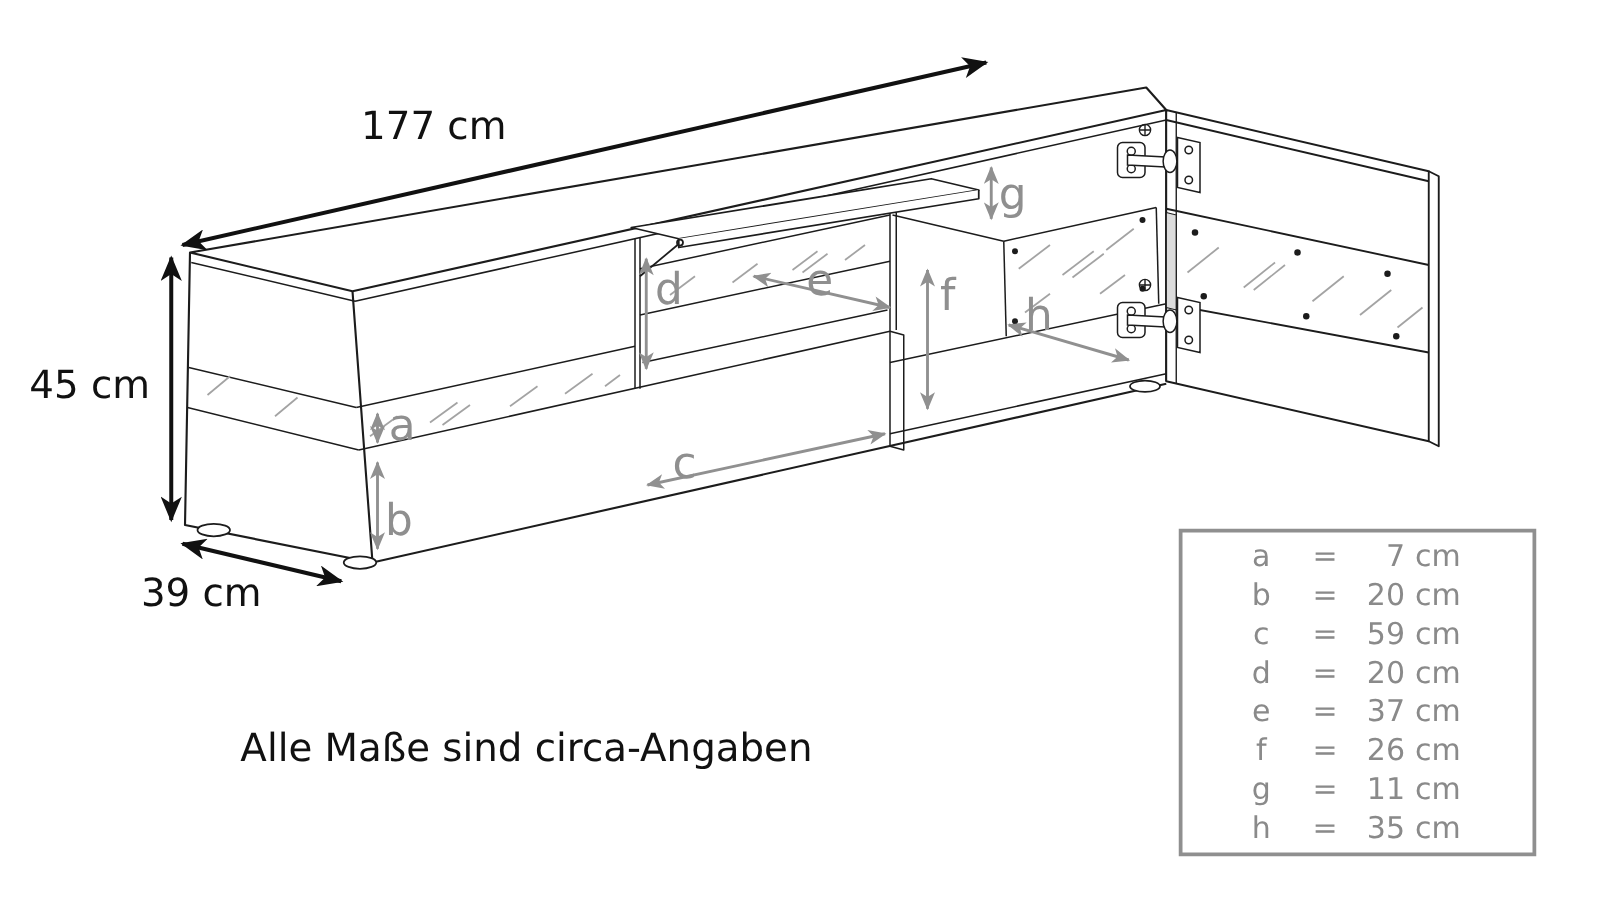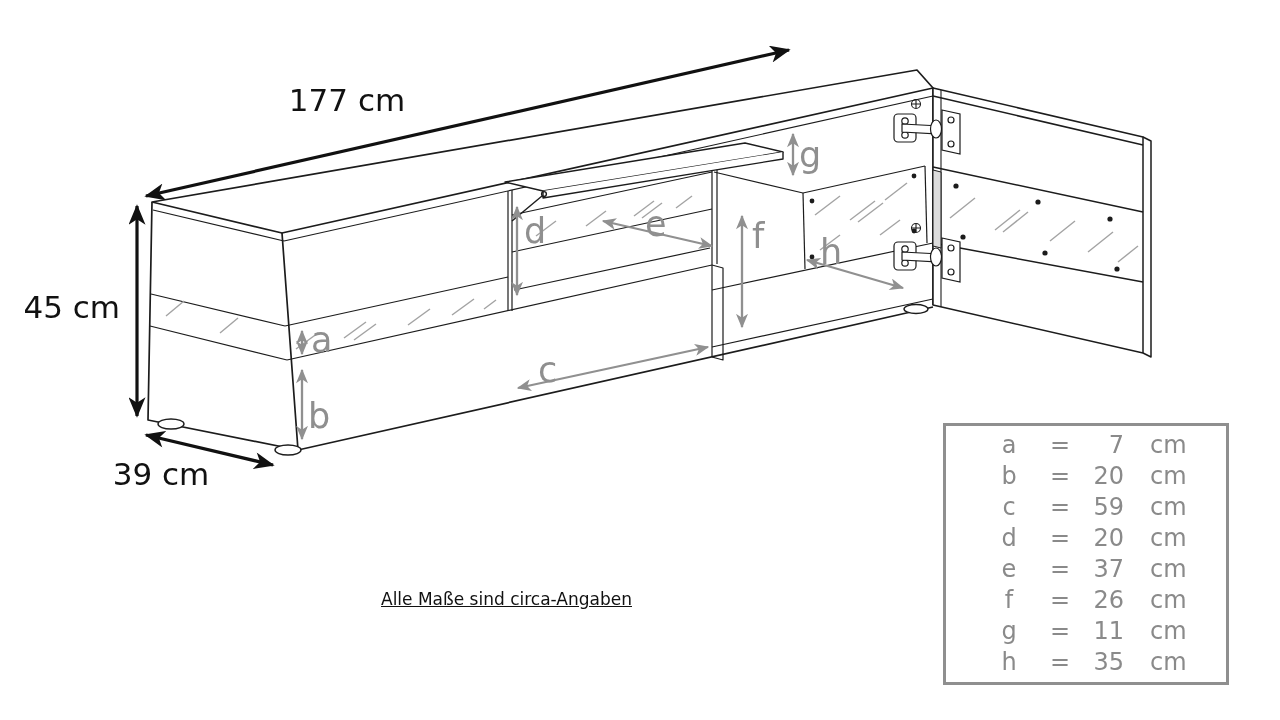--- a/index.html
+++ b/index.html
@@ -1,29 +1,29 @@
 <!DOCTYPE html>
 <html><head>
 <meta charset="utf-8">
 <style>
   html,body{margin:0;padding:0;background:#ffffff;}
   body{width:1280px;height:720px;position:relative;overflow:hidden;
        font-family:"DejaVu Sans","Liberation Sans",sans-serif;}
   #stage{position:absolute;left:0;top:0;width:1020px;height:720px;}
   svg{position:absolute;left:0;top:0;}
-  .notes{position:absolute;right:388px;top:584px;text-align:right;
-         font-size:17px;line-height:30px;color:#111;white-space:nowrap;text-decoration:underline;}
+  .notes{position:absolute;right:370px;top:584px;text-align:right;
+         font-size:31px;line-height:30px;color:#111;white-space:nowrap;}
   .dim-table{position:absolute;left:943px;top:423px;width:280px;height:250px;
              border:3px solid #8f8f8f;display:flex;flex-direction:column;
              justify-content:space-evenly;padding:3px 0;}
   .dim-row{position:relative;height:29px;font-size:24px;color:#8a8a8a;}
   .dim-row .lt{position:absolute;left:48px;width:30px;text-align:center;}
   .dim-row .eq{position:absolute;left:100px;width:28px;text-align:center;}
   .dim-row .val{position:absolute;left:118px;width:60px;text-align:right;}
-  .dim-row .unit{position:absolute;left:204px;}
+  .dim-row .unit{position:absolute;left:186px;}
   text.dim{font-size:31px;fill:#111;}
   text.part{font-size:35px;fill:#8f8f8f;}
 </style>
 </head>
 <body>
 
 <div id="stage">
 
 <svg width="1280" height="720" viewBox="0 0 1280 720">
   <defs>

